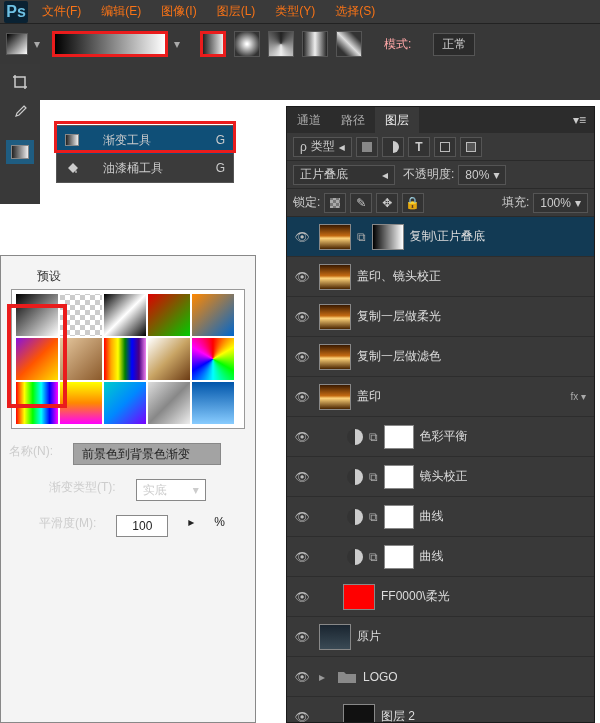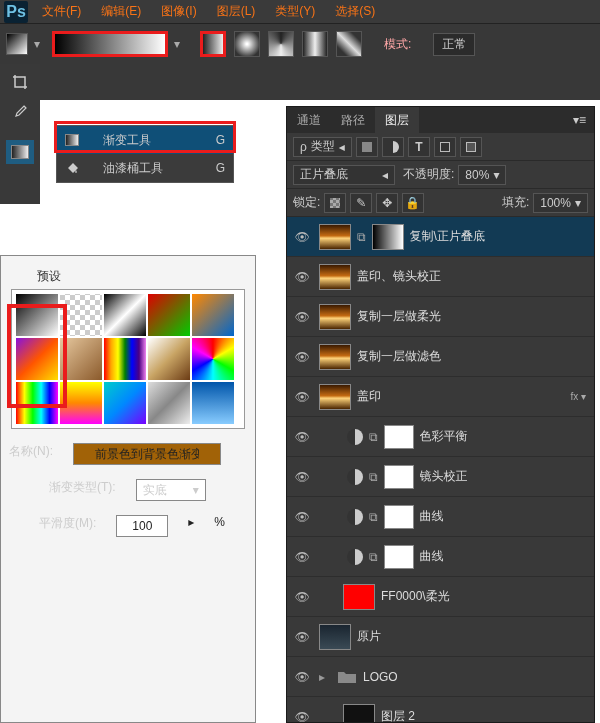--- a/index.html
+++ b/index.html
@@ -31,21 +31,21 @@
 .fly-frame{position:absolute;left:54px;top:121px;width:182px;height:32px;border:3px solid #ea1c1c;pointer-events:none}
 
 .ge{position:absolute;left:0;top:255px;width:256px;height:468px;background:#f4f4f4;border:1px solid #888}
 .ge-title{height:26px;background:linear-gradient(#fff,#d4d4d4);border-bottom:1px solid #aaa;display:flex;align-items:center;padding-left:6px;color:#222;font-size:13px}
 .ge-body{padding:8px;color:#222}
 .ge-preset-label{color:#333;margin:4px 0 4px 28px}
 .ge-presets{width:234px;border:1px solid #999;background:#fff;padding:4px;display:flex;flex-wrap:wrap;gap:2px;margin-left:2px}
 .sw{width:42px;height:42px}
 .ge-red{position:absolute;left:6px;top:48px;width:60px;height:104px;border:4px solid #ea1c1c;pointer-events:none}
 .ge-row{display:flex;gap:20px;margin-top:14px;color:#222}
-.ge-inp{border:1px solid #888;background:#a16207;color:#222;height:22px;padding:0 21px;flex:1;max-width:148px}
+.ge-inp{border:1px solid #888;background:#a3a3a3;color:#222;height:22px;padding:0 8px;flex:1;max-width:148px}
 .ge-sel{border:1px solid #888;background:#fff;color:#222;height:22px;padding:0 6px;width:70px;display:flex;align-items:center;justify-content:space-between}
 .ge-spin{border:1px solid #888;background:#fff;color:#222;height:22px;width:52px;display:flex;align-items:center;justify-content:center}
 
 .panel{position:absolute;left:286px;top:106px;width:309px;height:617px;background:#393939;border:1px solid #1b1b1b}
 .panel-tabs{height:26px;background:#2c2c2c;display:flex;align-items:center}
 .ptab{height:26px;padding:0 10px;display:flex;align-items:center;color:#aaa;background:#2c2c2c}
 .ptab.active{background:#393939;color:#eee}
 .ptab-menu{margin-left:auto;padding:0 8px;}
 .panel-row{height:28px;display:flex;align-items:center;padding:0 6px;gap:4px;border-bottom:1px solid #2a2a2a}
 .pill{background:#333;border:1px solid #555;height:20px;padding:0 6px;display:flex;align-items:center;gap:4px}

